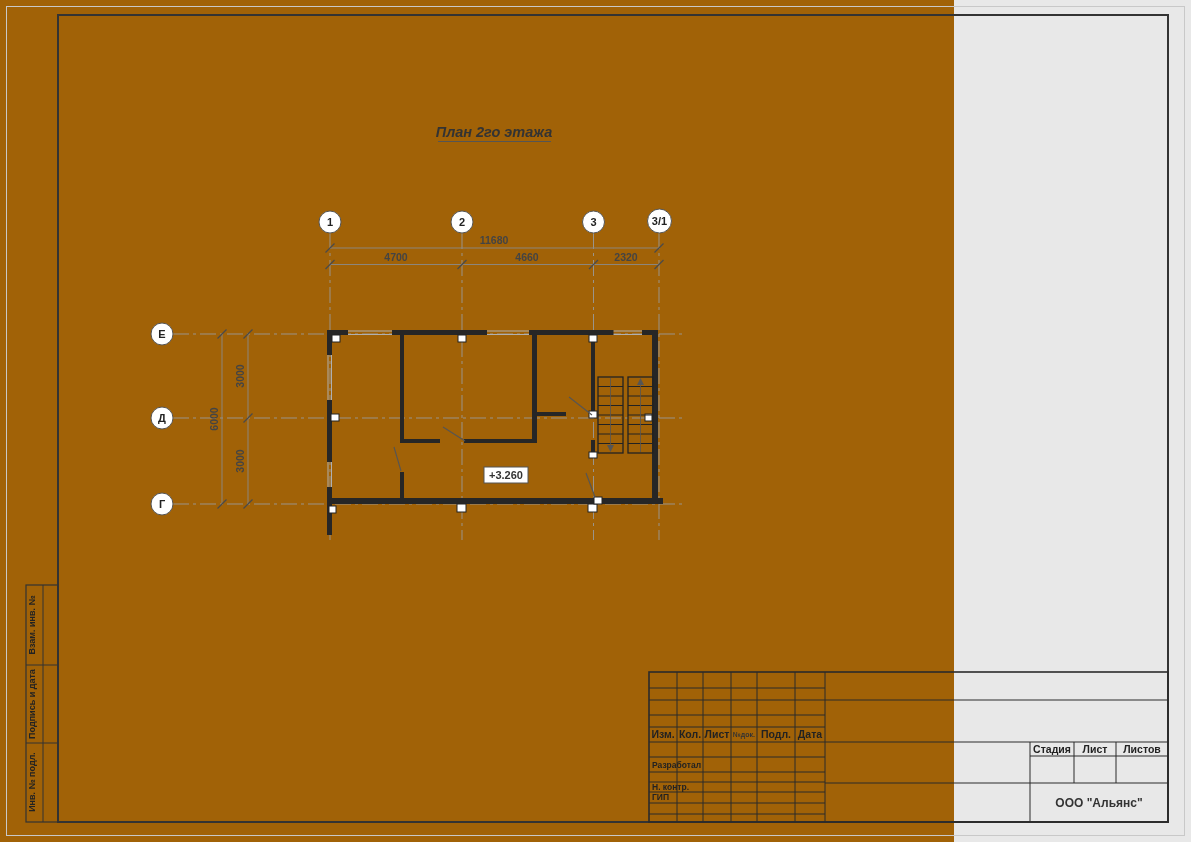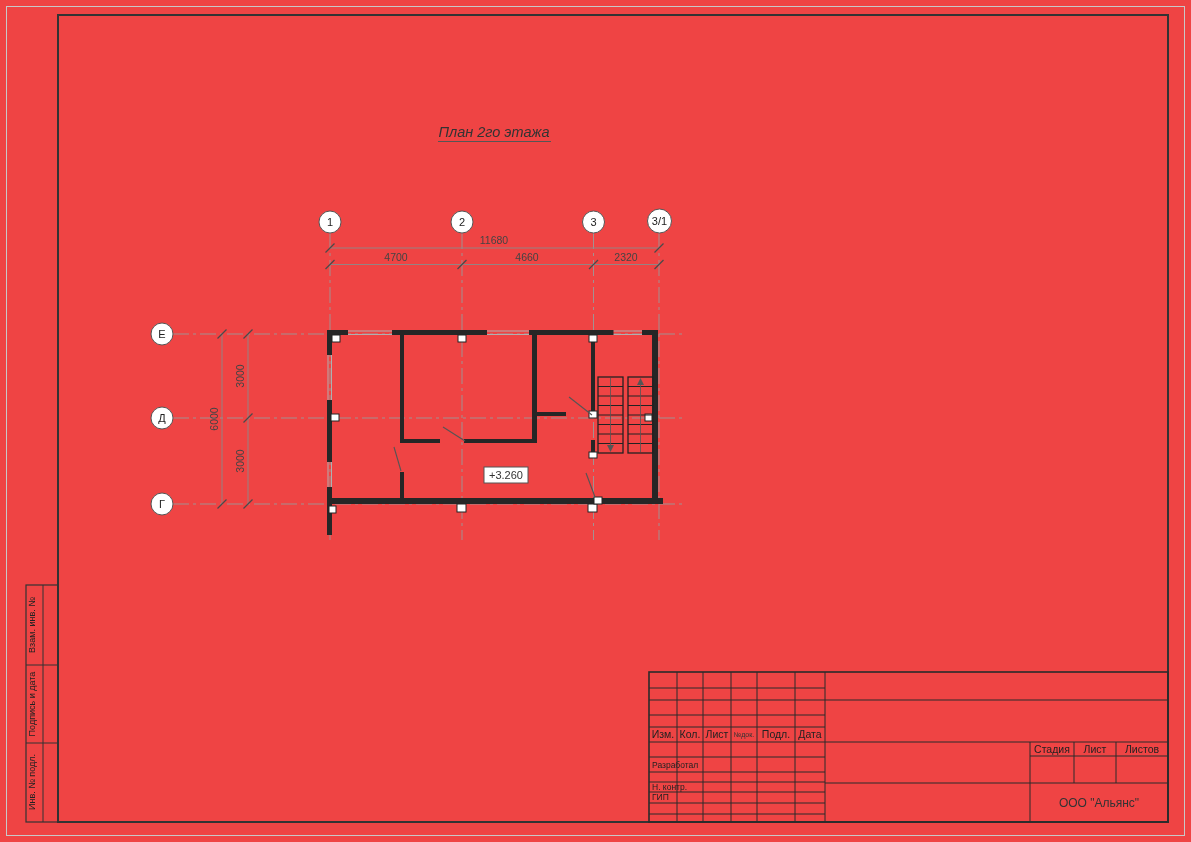--- a/index.html
+++ b/index.html
@@ -1,16 +1,16 @@
 <!DOCTYPE html>
 <html><head>
 <meta charset="utf-8">
 <style>
   html,body{margin:0;padding:0;background:#e8e8e8;}
-  #sheet{position:relative;width:1191px;height:842px;background:#ef4444;font-family:"Liberation Sans",sans-serif;}
+  #sheet{position:relative;width:954px;height:842px;background:#a16207;font-family:"Liberation Sans",sans-serif;font-weight:bold;}
   svg{position:absolute;left:0;top:0;}
   svg text{fill:#333;font-family:"Liberation Sans",sans-serif;}
   .axisline{stroke:#9a9a9a;stroke-width:0.9;stroke-dasharray:16 4 3 4;fill:none;}
   .dimline{stroke:#8a8a8a;stroke-width:0.9;fill:none;}
   .dimtick{stroke:#4a4a4a;stroke-width:1.2;}
   .dimtext{font-size:10.5px;fill:#444;}
   .circ{fill:#fff;stroke:#555;stroke-width:1;}
   .circlbl{font-size:11px;fill:#222;}
   .wall{fill:#262626;stroke:none;}
   .winline{stroke:#b0b0b0;stroke-width:1;}

